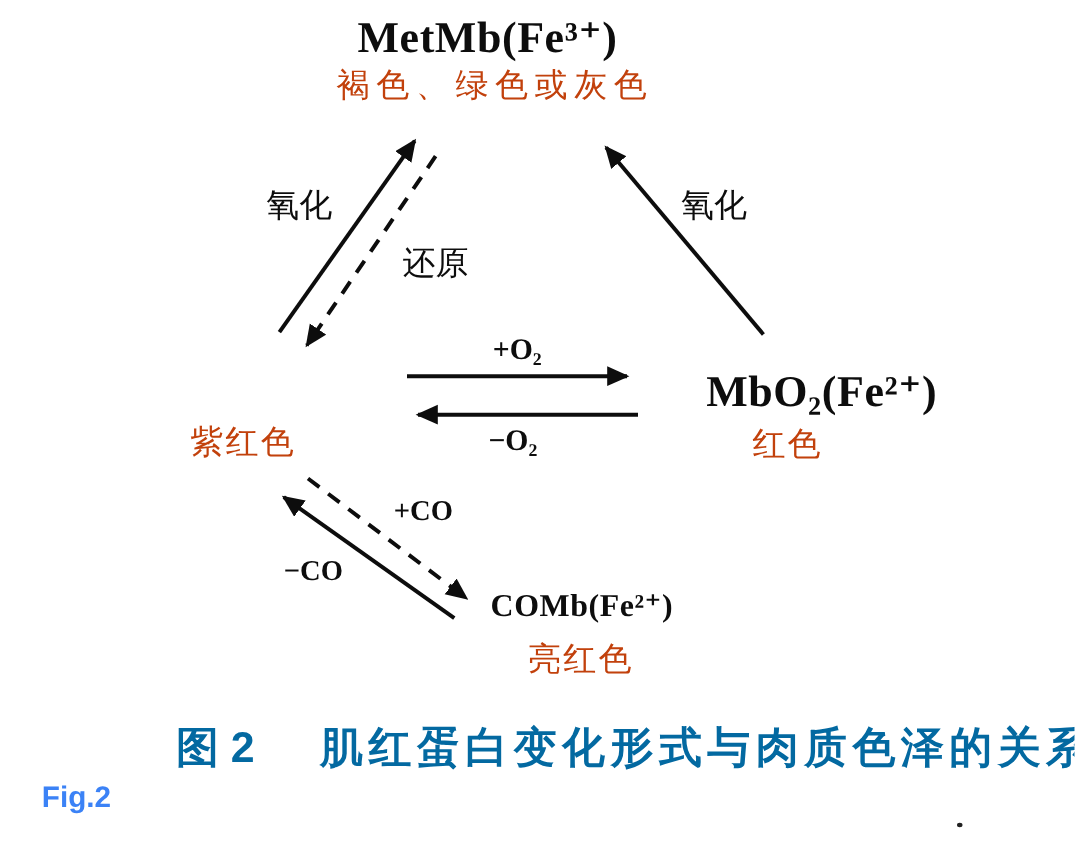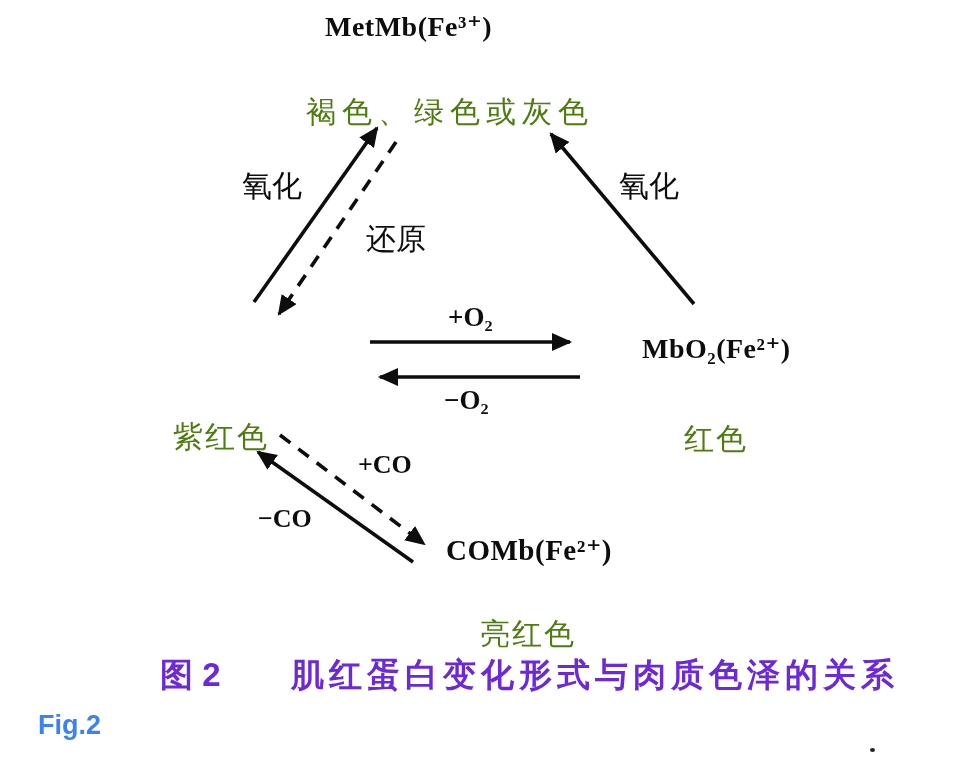--- a/index.html
+++ b/index.html
@@ -14,49 +14,48 @@
     background: #ffffff;
     color: #0d0d0d;
     overflow: hidden;
   }
   .abs { position: absolute; white-space: nowrap; }
 
   
   .formula {
     font-family: "Liberation Serif", "DejaVu Serif", serif;
     font-weight: bold;
-    font-size: 28px;
+    font-size: 40px;
     letter-spacing: 0.5px;
     color: #0d0d0d;
   }
   
   .cjk-node {
     font-family: "Liberation Serif", "DejaVu Serif", serif;
     font-size: 30px;
-    color: #4d7c0f;
-    margin-top: 35px;
+    color: #c2410c;
   }
   
   .cjk-edge {
     font-family: "Liberation Serif", "DejaVu Serif", serif;
     font-size: 30px;
     color: #0d0d0d;
   }
   
   .chem-edge {
     font-family: "Liberation Serif", "DejaVu Serif", serif;
     font-weight: bold;
     font-size: 27px;
     color: #0d0d0d;
   }
   .caption-zh {
     font-family: "Liberation Sans", "DejaVu Sans", sans-serif;
     font-weight: bold;
-    font-size: 33px;
-    color: #6d28d9;
+    font-size: 39px;
+    color: #0369a1;
   }
   .caption-zh-title { letter-spacing: 5px; }
   .caption-en {
     font-family: "Liberation Sans", "DejaVu Sans", sans-serif;
     font-weight: bold;
     font-size: 27px;
     color: #3b82f6;
   }
   svg.arrow-layer {
     position: absolute;

